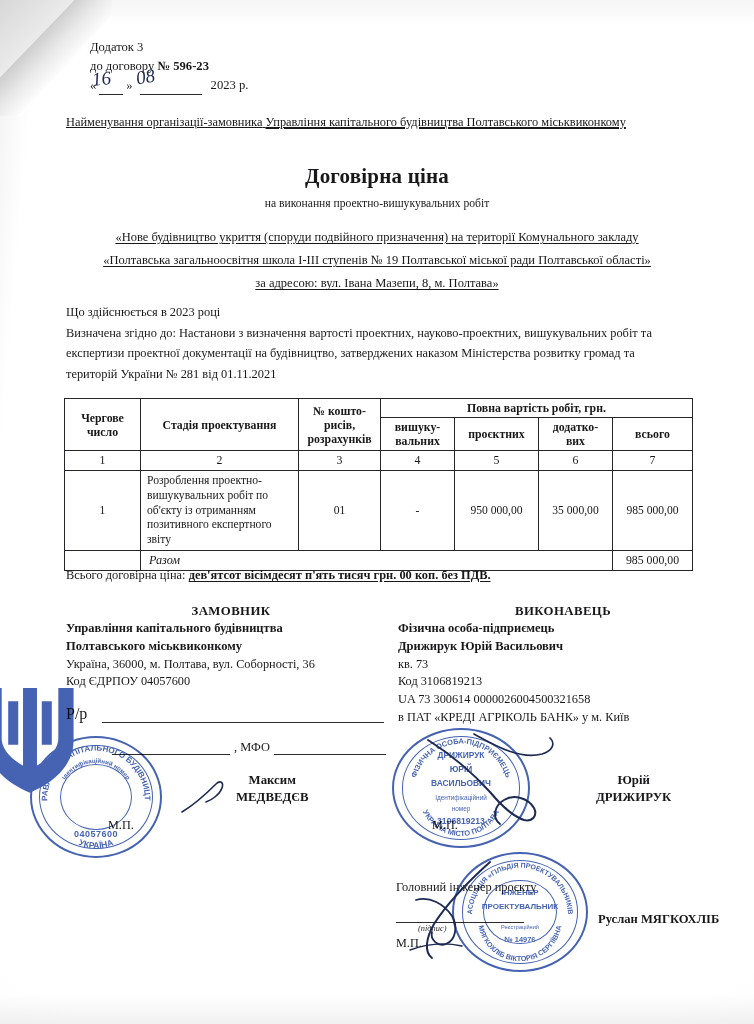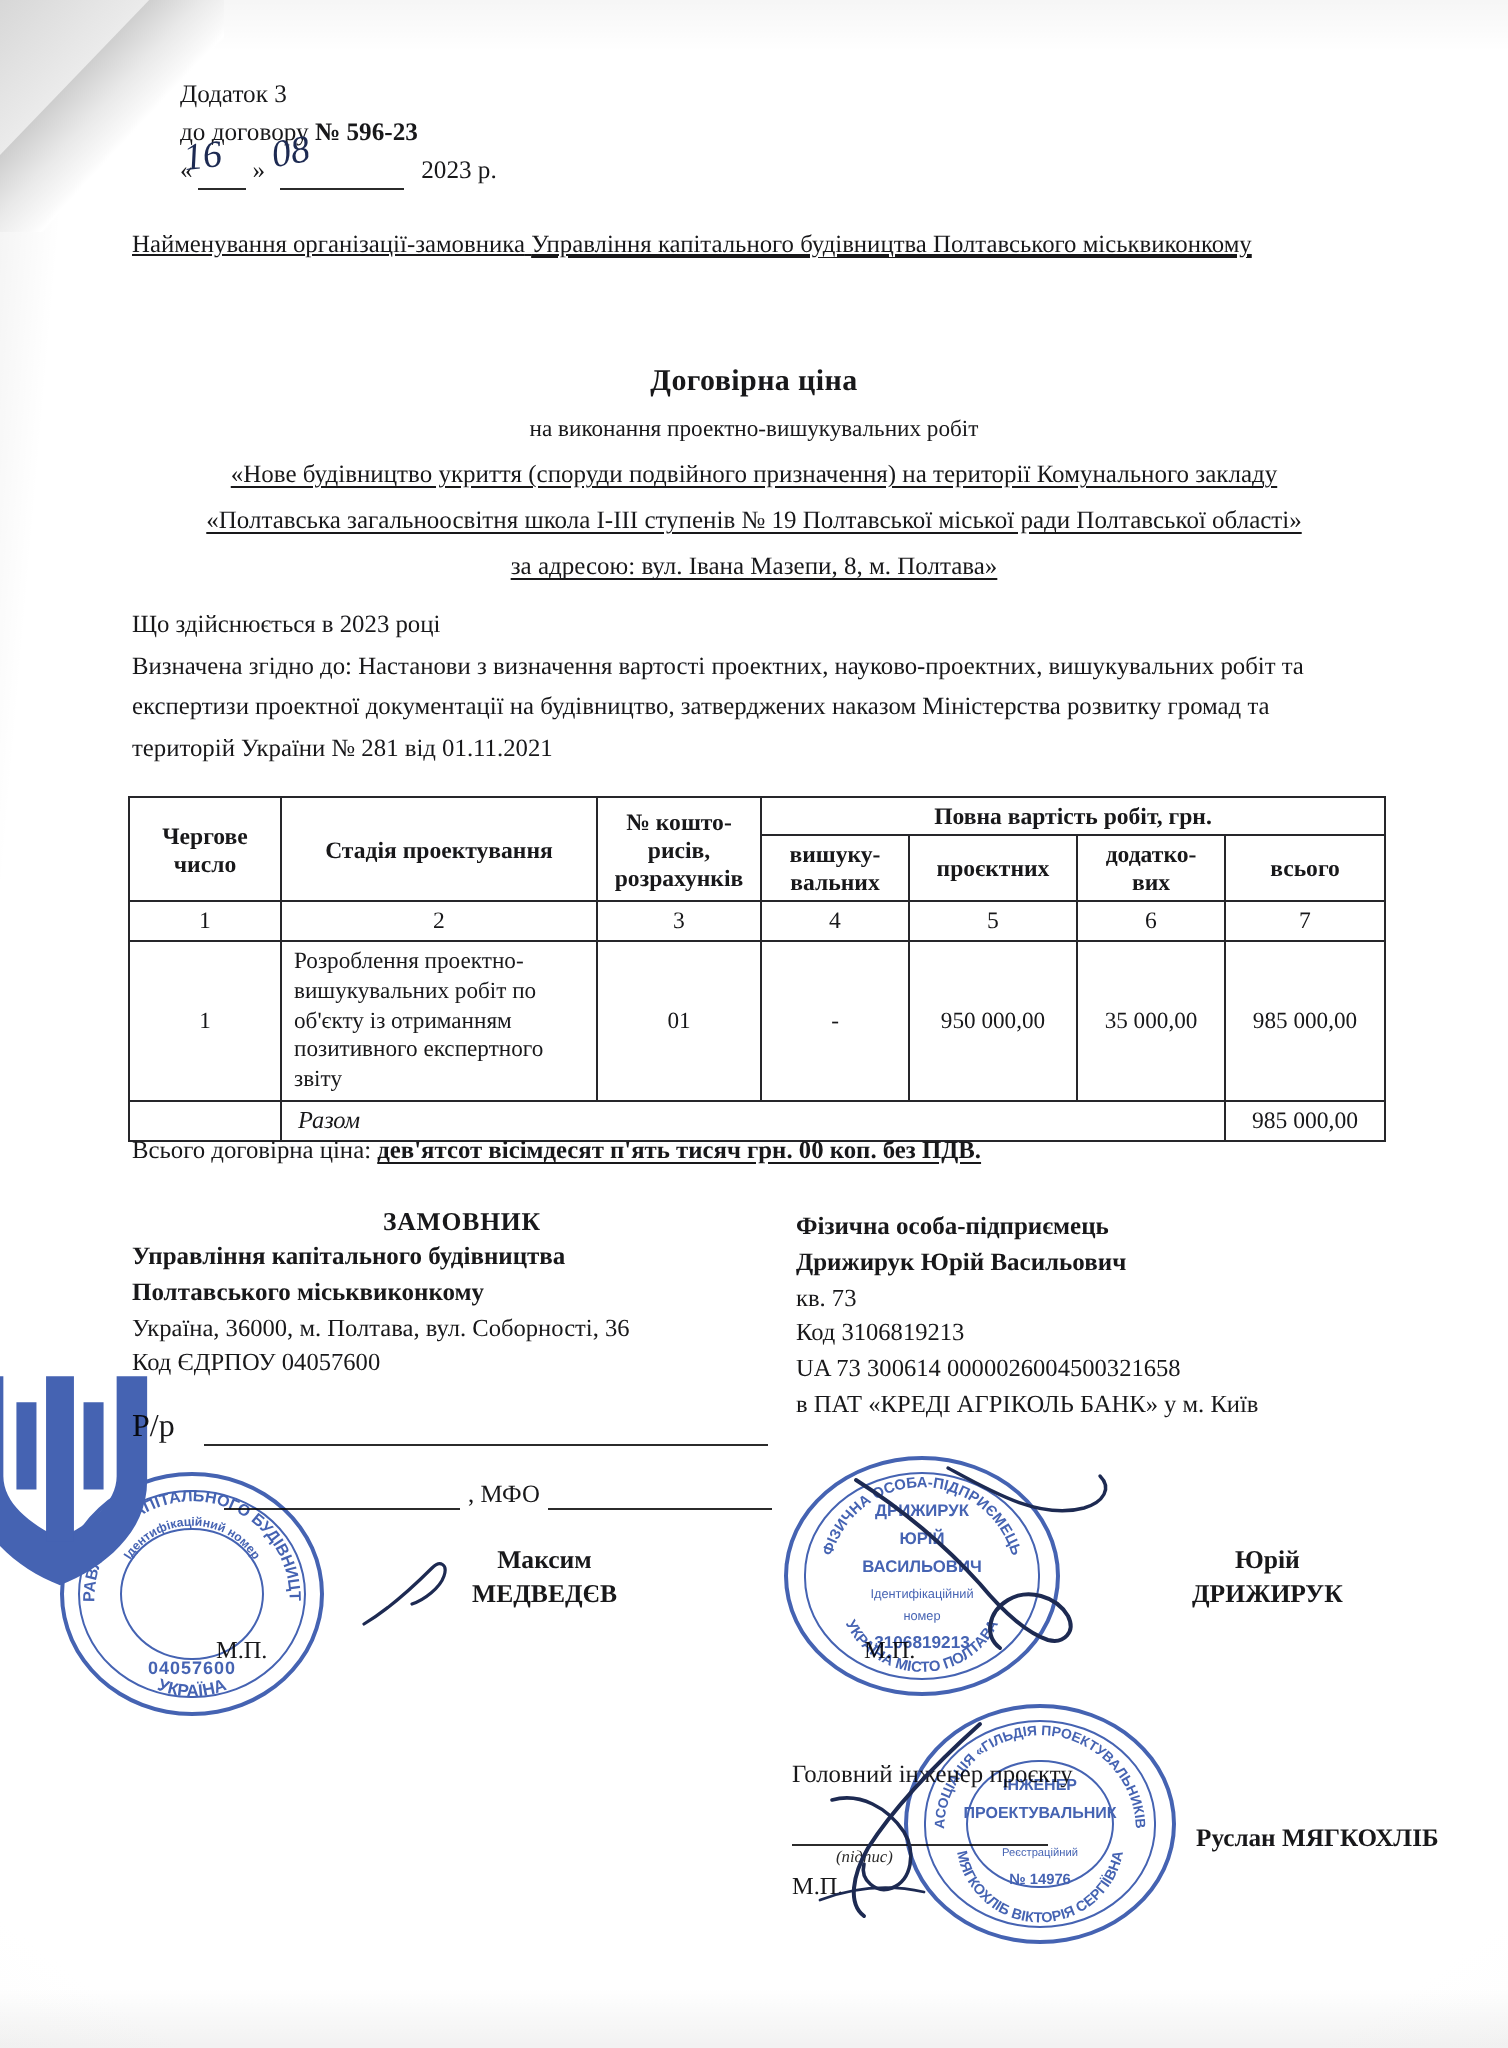--- a/index.html
+++ b/index.html
@@ -75,21 +75,21 @@
     color: #1d2a52;
     pointer-events: none;
   }
 
   
   #orgs { left: 66px; top: 112px; width: 630px; }
   #orgs .ln { font-size: 12.4px; line-height: 1.62; white-space: nowrap; text-decoration: underline; }
 
   
   #title-blk { left: 0; top: 164px; width: 754px; }
-  #doc-title { font-size: 15px; font-weight: bold; letter-spacing: .2px; margin-top: 19px; }
+  #doc-title { font-size: 21px; font-weight: bold; letter-spacing: .2px; }
   #doc-sub { font-size: 11.6px; margin-top: 8px; }
 
   
   #object-blk { left: 0; top: 226px; width: 754px; }
   #object-blk .ln {
     font-size: 12.5px;
     line-height: 1.85;
     white-space: nowrap;
   }
 
@@ -335,20 +335,21 @@
       <span>Р/р</span>
       <span class="blank-ln" style="width:282px"></span>
     </div>
     <div class="abs" id="mfo-row">
       <span class="blank-ln" style="width:118px"></span>
       <span>, МФО</span>
       <span class="blank-ln" style="width:112px"></span>
     </div>
 
     <div class="abs" id="sig-right">
+      <div class="party-ttl">ВИКОНАВЕЦЬ</div>
       <div class="party-nm">Фізична особа-підприємець</div>
       <div class="party-nm">Дрижирук Юрій Васильович</div>
       <div class="party-ln">кв. 73</div>
       <div class="party-ln">Код 3106819213</div>
       <div class="party-ln">UA 73 300614 0000026004500321658</div>
       <div class="party-ln">в ПАТ «КРЕДІ АГРІКОЛЬ БАНК» у м. Київ</div>
     </div>
 
     <div class="abs" id="name-left">
       <div>Максим</div>

